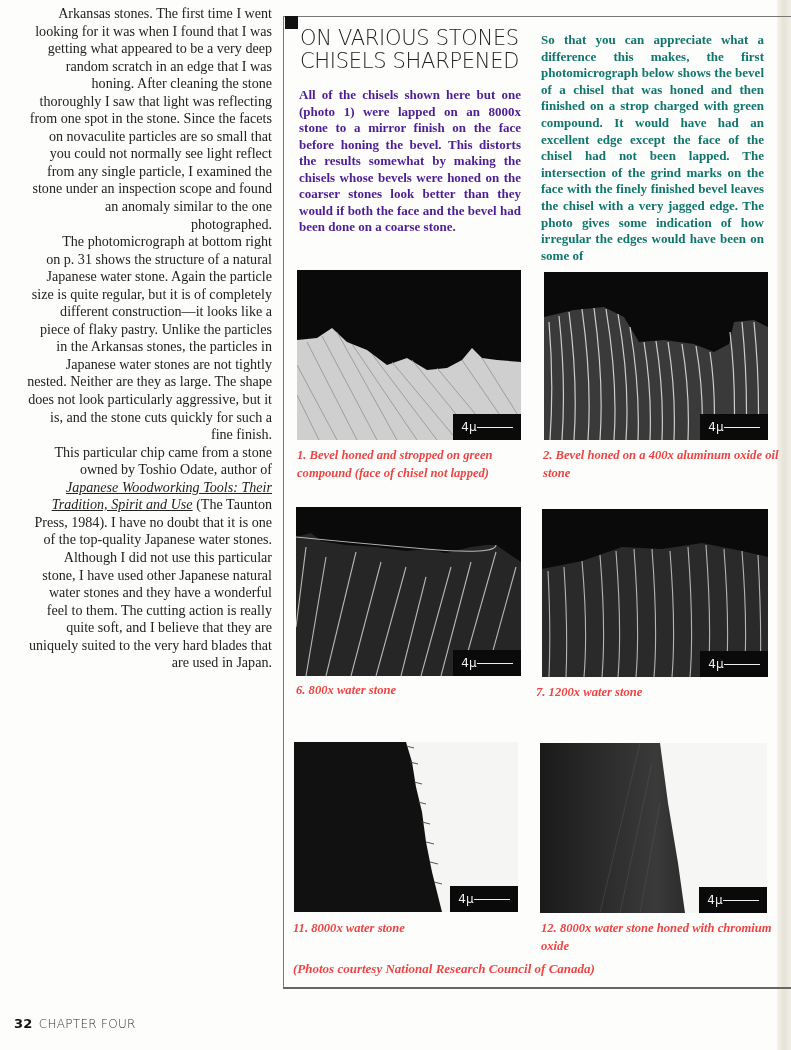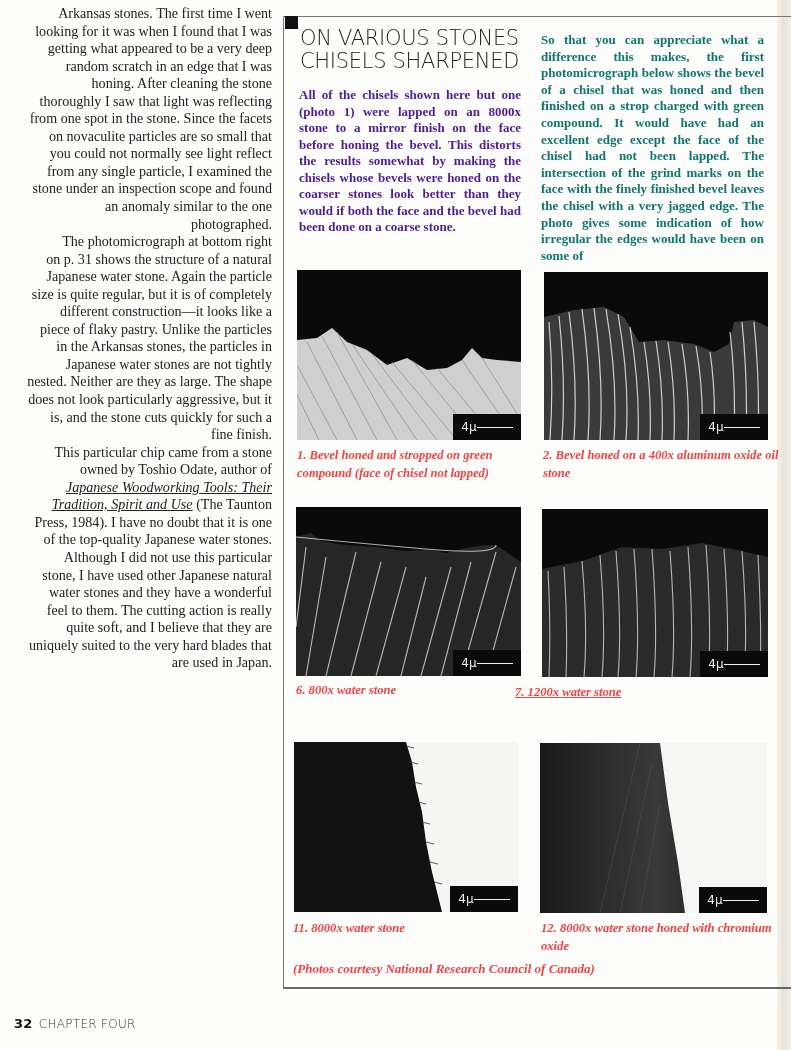--- a/index.html
+++ b/index.html
@@ -184,21 +184,21 @@
         <path d="M182,40 Q188,120 184,168"></path>
         <path d="M200,42 Q206,120 202,168"></path>
       <path d="M216,46 Q220,120 218,168"></path>
     </g>
   </svg>
   <div class="scale-bar">
       <span>4μ</span>
       <div class="line"></div>
     </div>
 </div>
-<div class="caption" style="left:515px; top:683px; width:228px;text-decoration:underline;">7. 1200x water stone</div>
+<div class="caption" style="left:536px; top:683px; width:228px;">7. 1200x water stone</div>
 
 <div class="photo" style="left:294px; top:742px; width:224px; height:170px; background:#f6f6f4;">
   <svg viewBox="0 0 224 170" preserveAspectRatio="none">
     <rect width="224" height="170" fill="#f5f5f3"></rect>
     <path d="M0,0 L112,0 L118,20 L122,45 L128,70 L132,100 L138,130 L145,158 L148,170 L0,170 Z" fill="#111"></path>
     <g stroke="#444" stroke-width="1" opacity="0.9">
       <line x1="112" y1="4" x2="120" y2="6"></line>
         <line x1="116" y1="20" x2="124" y2="22"></line>
       <line x1="120" y1="40" x2="128" y2="42"></line>
         <line x1="124" y1="60" x2="132" y2="62"></line>

